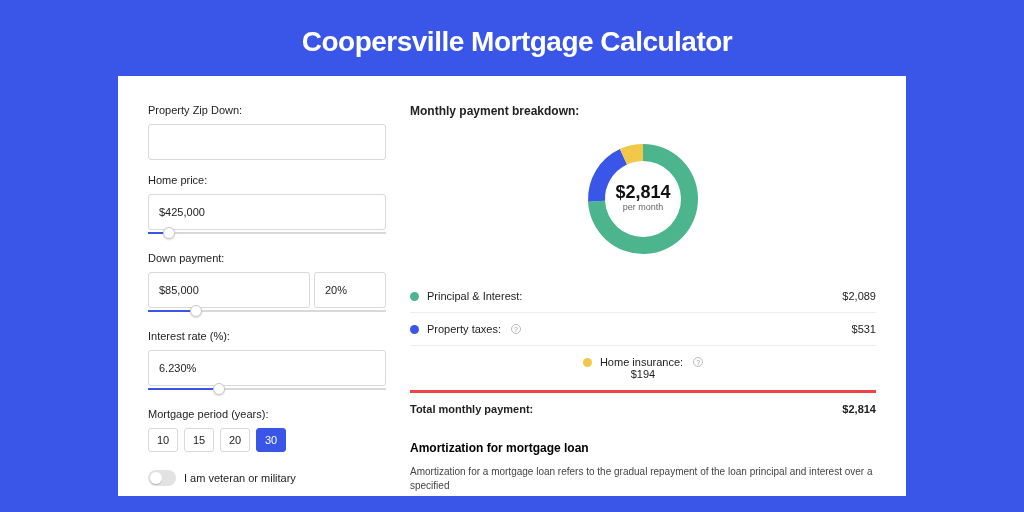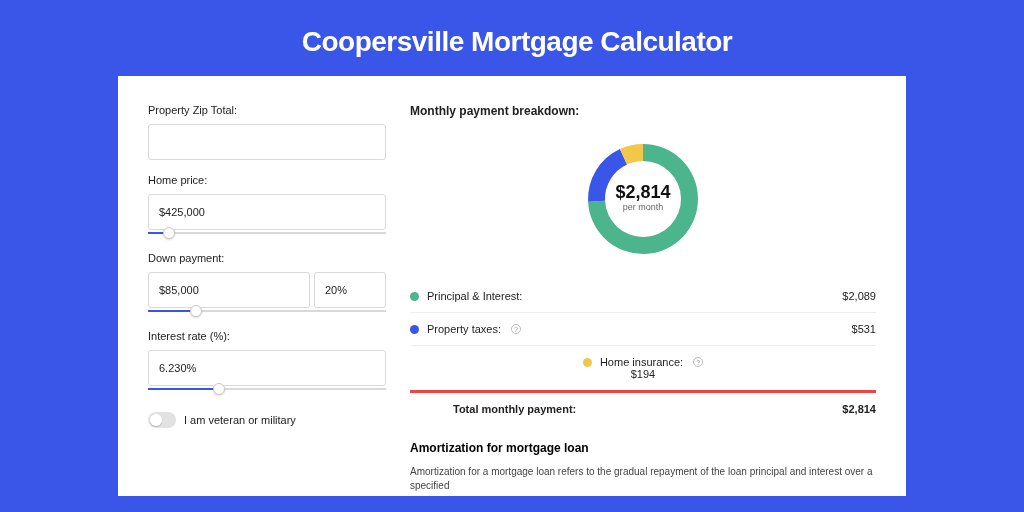--- a/index.html
+++ b/index.html
@@ -85,36 +85,36 @@
   .legend-row:last-of-type { border-bottom: 3px solid #ef4444; flex-direction: column; }
   .legend-left { display: flex; align-items: center; gap: 8px; }
   .legend-dot { width: 9px; height: 9px; border-radius: 50%; }
   .legend-label { }
   .legend-help {
     width: 10px; height: 10px; border: 1px solid #bbb; border-radius: 50%;
     font-size: 7px; color: #999; display: inline-flex;
     align-items: center; justify-content: center; margin-left: 2px;
   }
   .legend-val { font-size: 11px; }
-  .legend-total { font-weight: 700; padding: 10px 0 16px; margin-left: 43px; }
+  .legend-total { font-weight: 700; padding: 10px 0 16px; }
 
   .amort-title { font-size: 12px; font-weight: 700; margin-top: 10px; margin-bottom: 10px; }
   .amort-text { font-size: 10px; color: #444; line-height: 1.4; }
 </style>
 </head>
 <body>
 
 <h1 class="page-title">Coopersville Mortgage Calculator</h1>
 
 <div class="card">
 
   <div class="left">
 
     <div class="row">
-      <label class="fld-label">Property Zip Total:</label>
+      <label class="fld-label">Property Zip Down:</label>
       <input class="input" value="" style="">
     </div>
 
     <div class="row">
       <label class="fld-label">Home price:</label>
       <input class="input" value="$425,000" style="">
       <div class="slider-wrap">
         <div class="slider-track"></div>
         <div class="slider-fill" id="hp-fill" style="width: 9%;"></div>
         <div class="slider-thumb" id="hp-thumb" style="left: 9%;"></div>
@@ -137,20 +137,29 @@
     <div class="row">
       <label class="fld-label">Interest rate (%):</label>
       <input class="input" value="6.230%" style="">
       <div class="slider-wrap">
         <div class="slider-track"></div>
         <div class="slider-fill" id="ir-fill" style="width: 30%;"></div>
         <div class="slider-thumb" id="ir-thumb" style="left: 30%;"></div>
       </div>
     </div>
 
+    <div class="row">
+      <label class="fld-label">Mortgage period (years):</label>
+      <div class="period-row" id="period-row">
+          <div class="period-btn">10</div>
+          <div class="period-btn">15</div>
+          <div class="period-btn">20</div>
+          <div class="period-btn active">30</div>
+        </div>
+    </div>
 
     <div class="toggle-row">
       <div class="toggle"></div>
       <span class="toggle-label">I am veteran or military</span>
     </div>
 
   </div>
 
   <div class="right">
     <div class="section-title">Monthly payment breakdown:</div>

